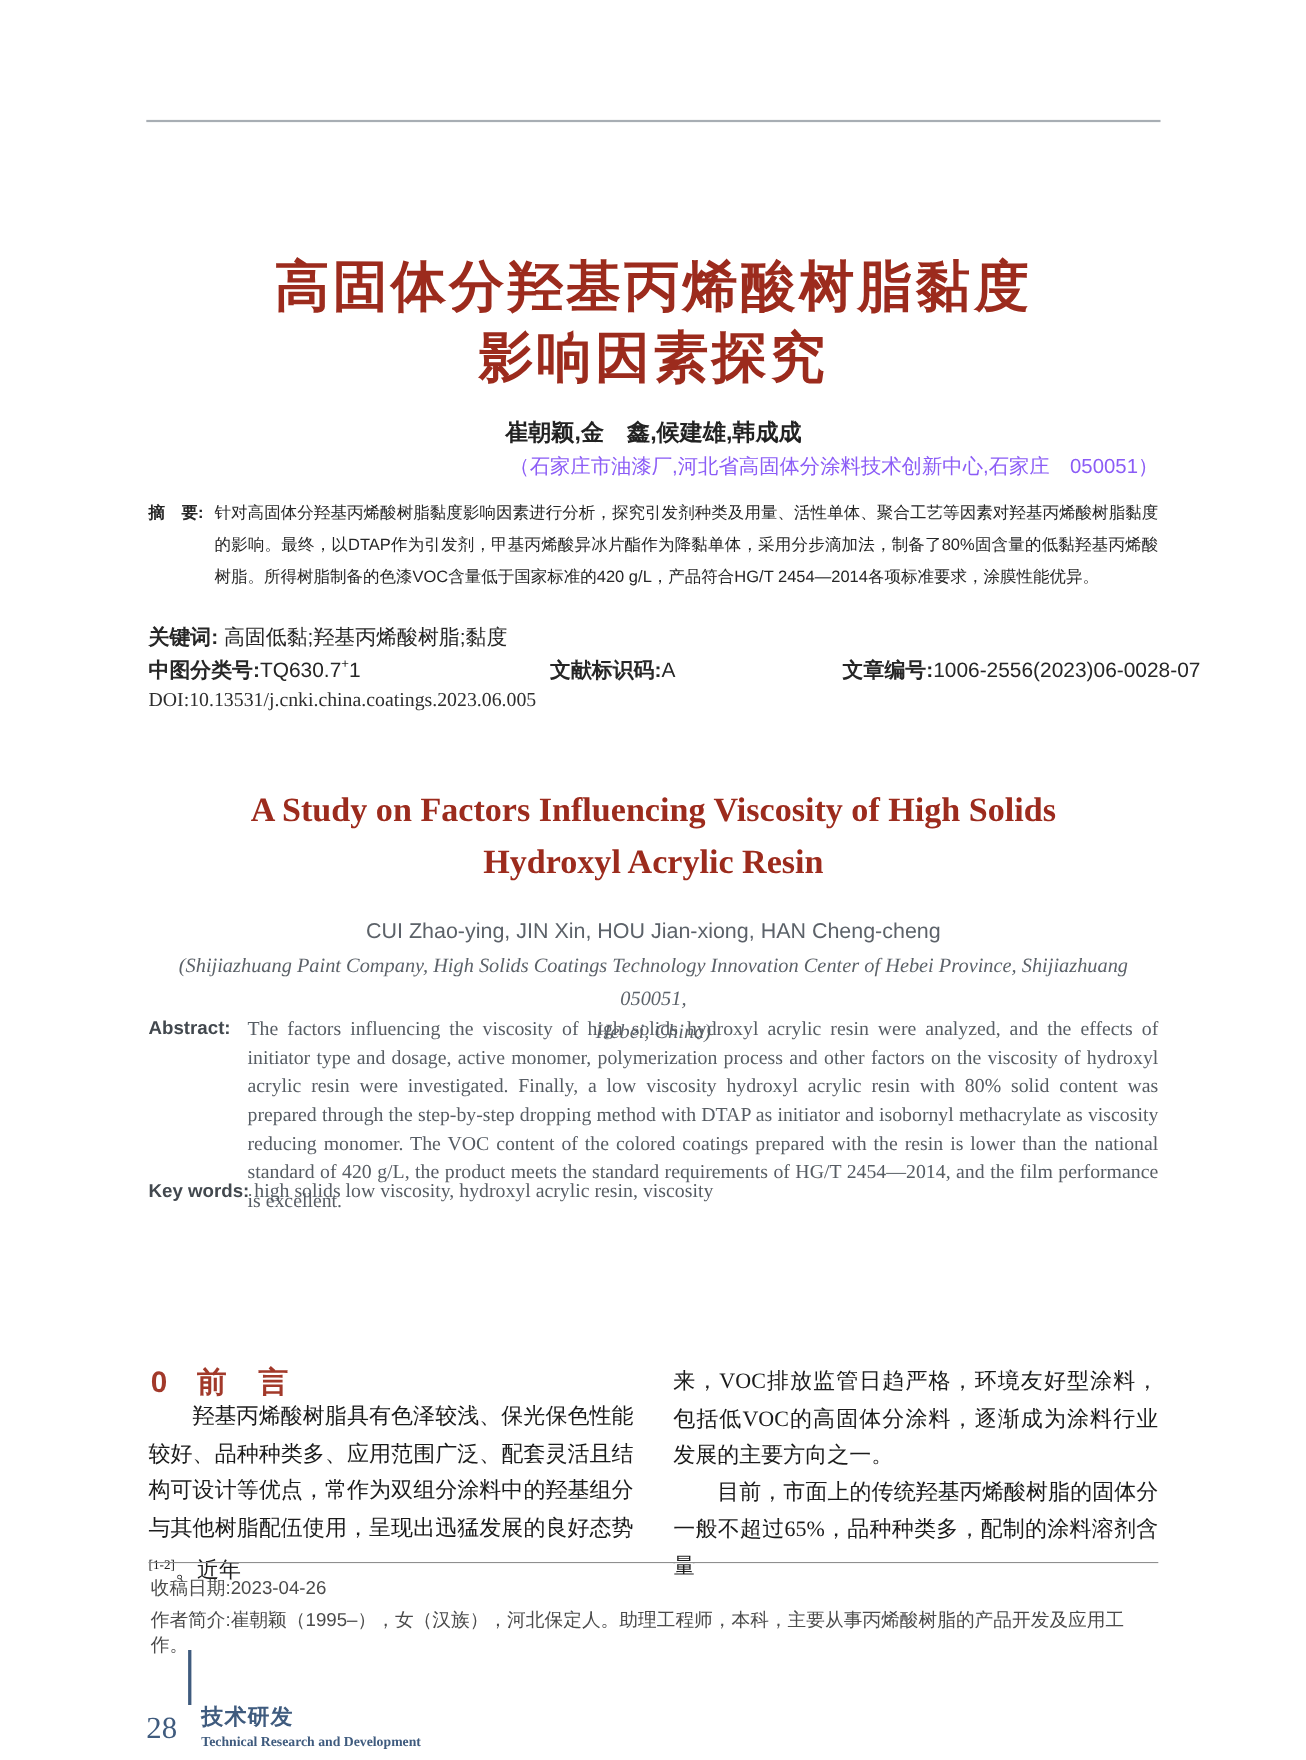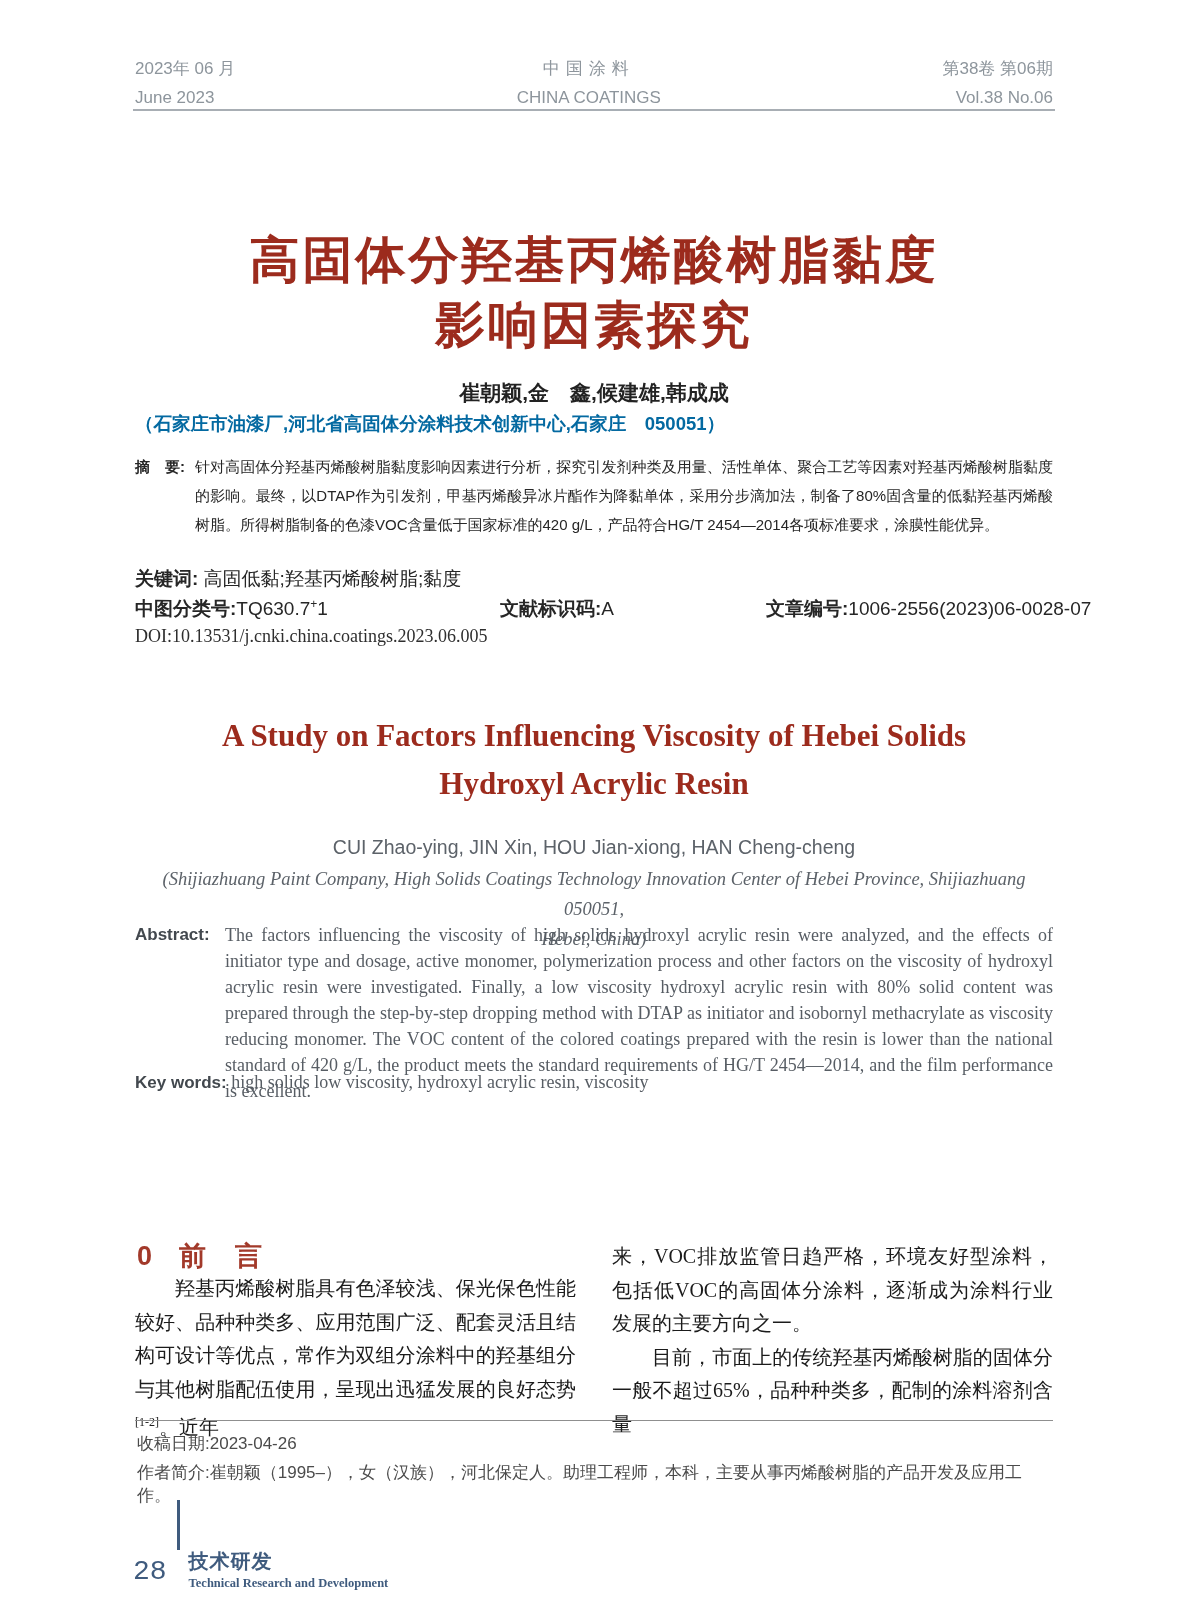--- a/index.html
+++ b/index.html
@@ -26,21 +26,21 @@
     position:absolute; top:228px; left:135px; width:918px;
     text-align:center; color:#9c2b1d; font-weight:700;
     font-size:50px; line-height:65px; letter-spacing:3px;
   }
   .authors-cn {
     position:absolute; top:379px; left:135px; width:918px;
     text-align:center; font-size:21px; font-weight:700; color:#222;
   }
   .affiliation-cn {
     position:absolute; top:411px; left:135px; width:918px;
-    text-align:left; font-size:18.5px; font-weight:700; color:#0369a1;
+    text-align:right; font-size:18.5px; font-weight:400; color:#8b5cf6;
   }
   
   .abstract-cn {
     position:absolute; top:452px; left:135px; width:918px;
     display:flex; font-size:15px; line-height:29px; color:#262626;
   }
   .abstract-cn .lbl { flex:0 0 60px; font-weight:700; }
   .abstract-cn .txt { flex:1; text-align:justify; }
   .keywords-cn {
     position:absolute; top:566px; left:135px; width:918px;
@@ -106,47 +106,33 @@
   .footnote-rule {
     position:absolute; top:1420px; left:135px; width:918px;
     border-top:1.5px solid #8f8f8f;
   }
   .fn-line { position:absolute; left:137px; width:918px; font-size:17px; color:#4b4b4b; }
   .fn-received { top:1432px; }
   .fn-bio { top:1461px; }
   
   .page-footer { position:absolute; top:1500px; left:133px; display:flex; align-items:stretch; }
   .page-num {
-    font-family:Liberation Mono, monospace; font-size:28px; color:#3f5b7e;
+    font-family:Liberation Serif, serif; font-size:28px; color:#3f5b7e;
     align-self:flex-end; padding-right:10px; line-height:40px;
   }
   .footer-bar { width:3px; background:#3f5b7e; height:50px; }
   .footer-text { padding-left:9px; color:#3f5b7e; }
   .footer-cn { font-size:20px; font-weight:700; letter-spacing:1px; line-height:26px;margin-top:48px; }
   .footer-en { font-family:"Liberation Serif", serif; font-weight:700; font-size:12.5px; line-height:18px; }
 </style>
 </head>
 <body>
 
 <div class="page">
 
-  <div class="journal-header">
-    <div class="hcol-left">
-      <div>2023年 06 月</div>
-      <div>June 2023</div>
-    </div>
-    <div class="hcol-center">
-      <div class="cn">中国涂料</div>
-      <div>CHINA COATINGS</div>
-    </div>
-    <div class="hcol-right">
-      <div>第38卷 第06期</div>
-      <div>Vol.38  No.06</div>
-    </div>
-  </div>
   <div class="header-rule"></div>
 
   <div class="title-cn">
     <div>高固体分羟基丙烯酸树脂黏度</div>
     <div>影响因素探究</div>
   </div>
   <div class="authors-cn">崔朝颖,金　鑫,候建雄,韩成成</div>
   <div class="affiliation-cn">（石家庄市油漆厂,河北省高固体分涂料技术创新中心,石家庄　050051）</div>
 
   <div class="abstract-cn">
@@ -165,21 +151,21 @@
     <span class="class-item ci-code">
       <span class="lbl">文献标识码:</span><span>A</span>
     </span>
     <span class="class-item ci-id">
       <span class="lbl">文章编号:</span><span>1006-2556(2023)06-0028-07</span>
     </span>
   </div>
   <div class="doi-line">DOI:10.13531/j.cnki.china.coatings.2023.06.005</div>
 
   <div class="title-en">
-    <div>A Study on Factors Influencing Viscosity of Hebei Solids</div>
+    <div>A Study on Factors Influencing Viscosity of High Solids</div>
     <div>Hydroxyl Acrylic Resin</div>
   </div>
   <div class="authors-en">CUI Zhao-ying, JIN Xin, HOU Jian-xiong, HAN Cheng-cheng</div>
   <div class="affiliation-en">
     <div>(Shijiazhuang Paint Company, High Solids Coatings Technology Innovation Center of Hebei Province, Shijiazhuang 050051,</div>
     <div>Hebei, China)</div>
   </div>
 
   <div class="abstract-en">
     <div class="lbl">Abstract:</div>

